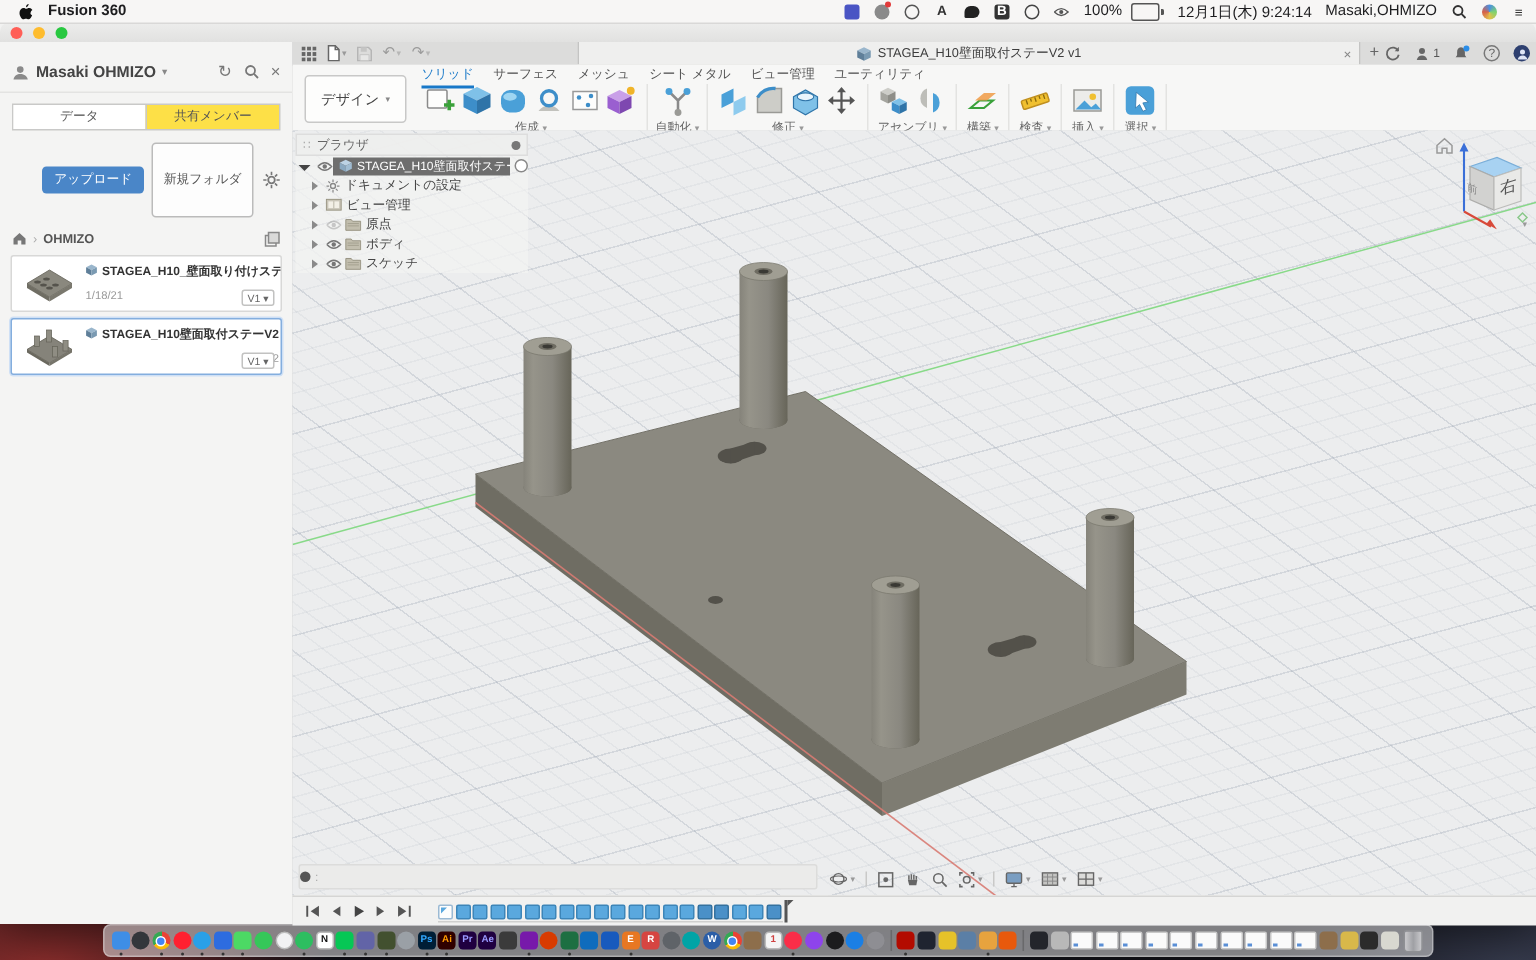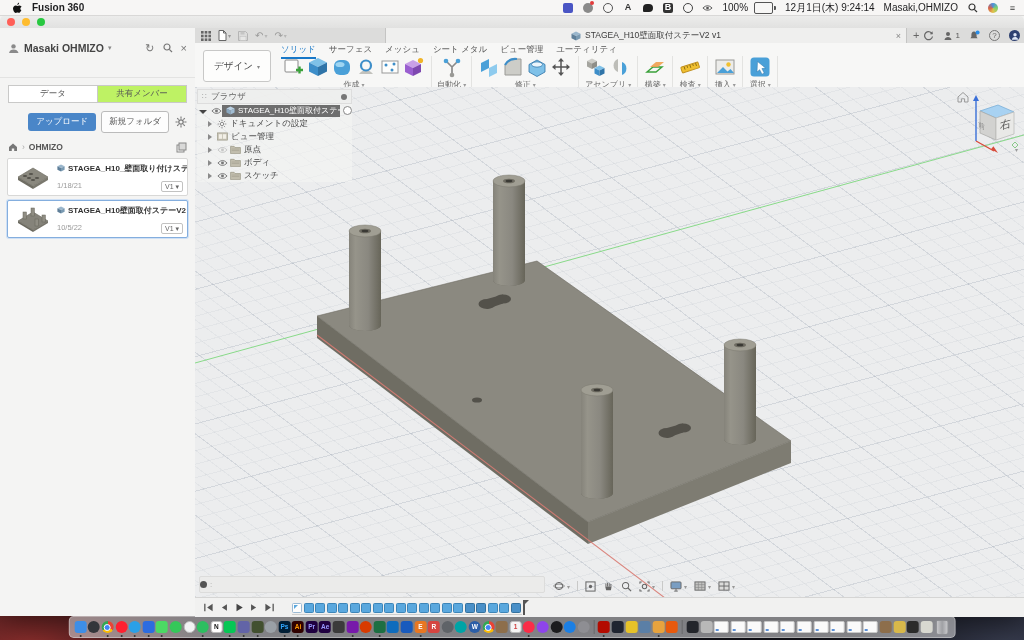--- a/index.html
+++ b/index.html
@@ -31,39 +31,39 @@
   .batt .bt{width:2px;height:4px;background:#555;border-radius:0 1px 1px 0;margin-left:1px;}
   
   .fwin{left:0;top:15px;width:1024px;height:601px;background:#f2f2f1;box-shadow:0 8px 30px rgba(0,0,0,.55);}
   .titlebar{left:0;top:0;width:1024px;height:13px;background:linear-gradient(#ededec,#e1e1e0);
             border-bottom:1px solid #c9c8c7;border-radius:6px 6px 0 0;display:flex;align-items:center;}
   .tl{width:8px;height:8px;border-radius:50%;margin-left:7px;}
   .wtitle{position:absolute;left:0;right:0;text-align:center;font-size:9.5px;color:#4a4a4a;}
   
   .panel{left:0;top:13px;width:195px;height:588px;background:#f4f4f3;border-right:1px solid #c6c6c5;}
   .prow{display:flex;align-items:center;padding:0 8px;}
-  .acct{height:18px;margin-top:11px;font-size:10.5px;color:#444;border-bottom:1px solid #e3e3e2;padding-bottom:20px;}
+  .acct{height:18px;margin-top:11px;font-size:10.5px;color:#444;border-bottom:1px solid #e3e3e2;padding-bottom:4px;}
   .acct .nm{margin-left:5px;font-weight:bold;}
   .acct .car{color:#888;font-size:7px;margin-left:4px;}
   .acct .sp{flex:1;}
   .hic{color:#777;font-size:11px;margin-left:8px;line-height:1;}
   .ptabs{display:flex;margin:7px 8px 0 8px;border:1px solid #c9c9c8;height:16px;font-size:8.5px;color:#555;}
-  .ptab{flex:1;display:flex;align-items:center;justify-content:center;background:#bef264;}
+  .ptab{flex:1;display:flex;align-items:center;justify-content:center;background:#fde047;}
   .ptab.on{background:#fff;}
   .ptab + .ptab{border-left:1px solid #c9c9c8;}
   .pbtns{display:flex;align-items:center;justify-content:flex-end;margin:8px 8px 0 8px;}
   .bupload{background:#4a86c8;color:#fff;font-size:8.5px;padding:3px 8px;border-radius:3px;}
-  .bnewf{background:#fdfdfd;color:#555;font-size:8.5px;padding:4px 7px;border:1px solid #bbb;border-radius:3px;margin-left:5px;}
+  .bnewf{background:#fdfdfd;color:#555;font-size:8.5px;padding:18px 7px;border:1px solid #bbb;border-radius:3px;margin-left:5px;}
   .gearbox{margin-left:6px;}
   .crumb{height:14px;margin-top:7px;font-size:8.5px;color:#555;font-weight:bold;}
   .crumb .sep{color:#aaa;margin:0 4px;font-weight:normal;}
   .crumb .sp{flex:1;}
   .cards{margin-top:4px;}
   .card{position:relative;background:#fff;border:1px solid #d8d8d7;border-radius:2px;margin:4px 7px;height:36px;display:flex;align-items:center;}
-  .card.sel{border-color:#84aede;box-shadow:0 0 0 1px #cfe0f5;}
+  .card.sel{border-color:#84aede;box-shadow:0 0 0 1px #cfe0f5;text-align:right;}
   .thumb{width:42px;height:28px;margin-left:3px;flex:none;}
   .cmeta{margin-left:4px;min-width:0;}
   .ctitle{display:flex;align-items:center;font-size:8px;font-weight:bold;color:#333;white-space:nowrap;overflow:hidden;}
   .ctitle svg{margin-right:3px;flex:none;}
   .cdate{font-size:7.5px;color:#9a9a9a;margin-top:2px;}
   .vbadge{position:absolute;right:4px;bottom:3px;border:1px solid #c2c2c1;border-radius:2px;font-size:7px;color:#666;padding:0.5px 3px;background:#fff;}
   
   .tabbar{left:195px;top:13px;width:829px;height:15px;background:#dcdcdb;border-bottom:1px solid #c6c6c5;}
   .qicons{position:absolute;left:6px;top:0;height:15px;display:flex;align-items:center;}
   .qic{margin-right:7px;display:flex;align-items:center;color:#666;font-size:10px;line-height:1;}

